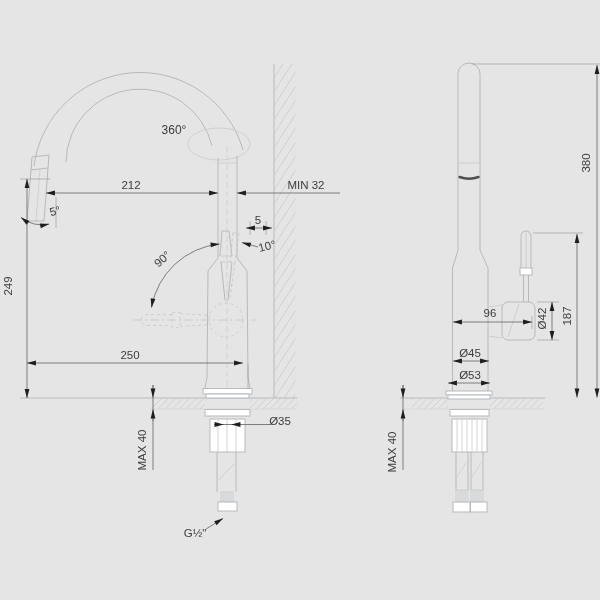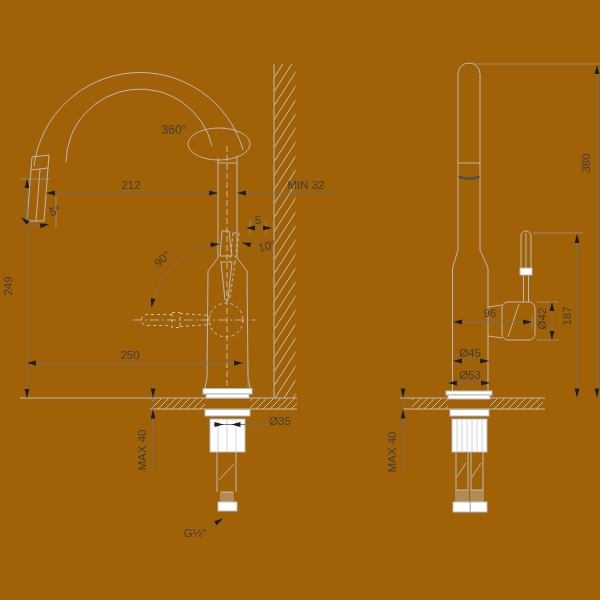--- a/index.html
+++ b/index.html
@@ -1,16 +1,16 @@
 <!DOCTYPE html>
 <html><head>
 <meta charset="utf-8">
 <style>
   html,body{margin:0;padding:0;background:#ffffff;}
-  .stage{width:600px;height:600px;background:#a16207;position:relative;overflow:hidden;
+  .stage{width:600px;height:600px;background:#e5e5e5;position:relative;overflow:hidden;
          font-family:"Liberation Sans", sans-serif;}
   svg{display:block;}
   
   .o  {stroke:#b6babd;stroke-width:1;fill:none;}
   .o2 {stroke:#c6cacc;stroke-width:0.8;fill:none;}
   .of {stroke:#b6babd;stroke-width:1;fill:#ffffff;}
   
   .d  {stroke:#717171;stroke-width:0.9;fill:none;}
   .ext{stroke:#9a9ea1;stroke-width:0.7;fill:none;}
   

